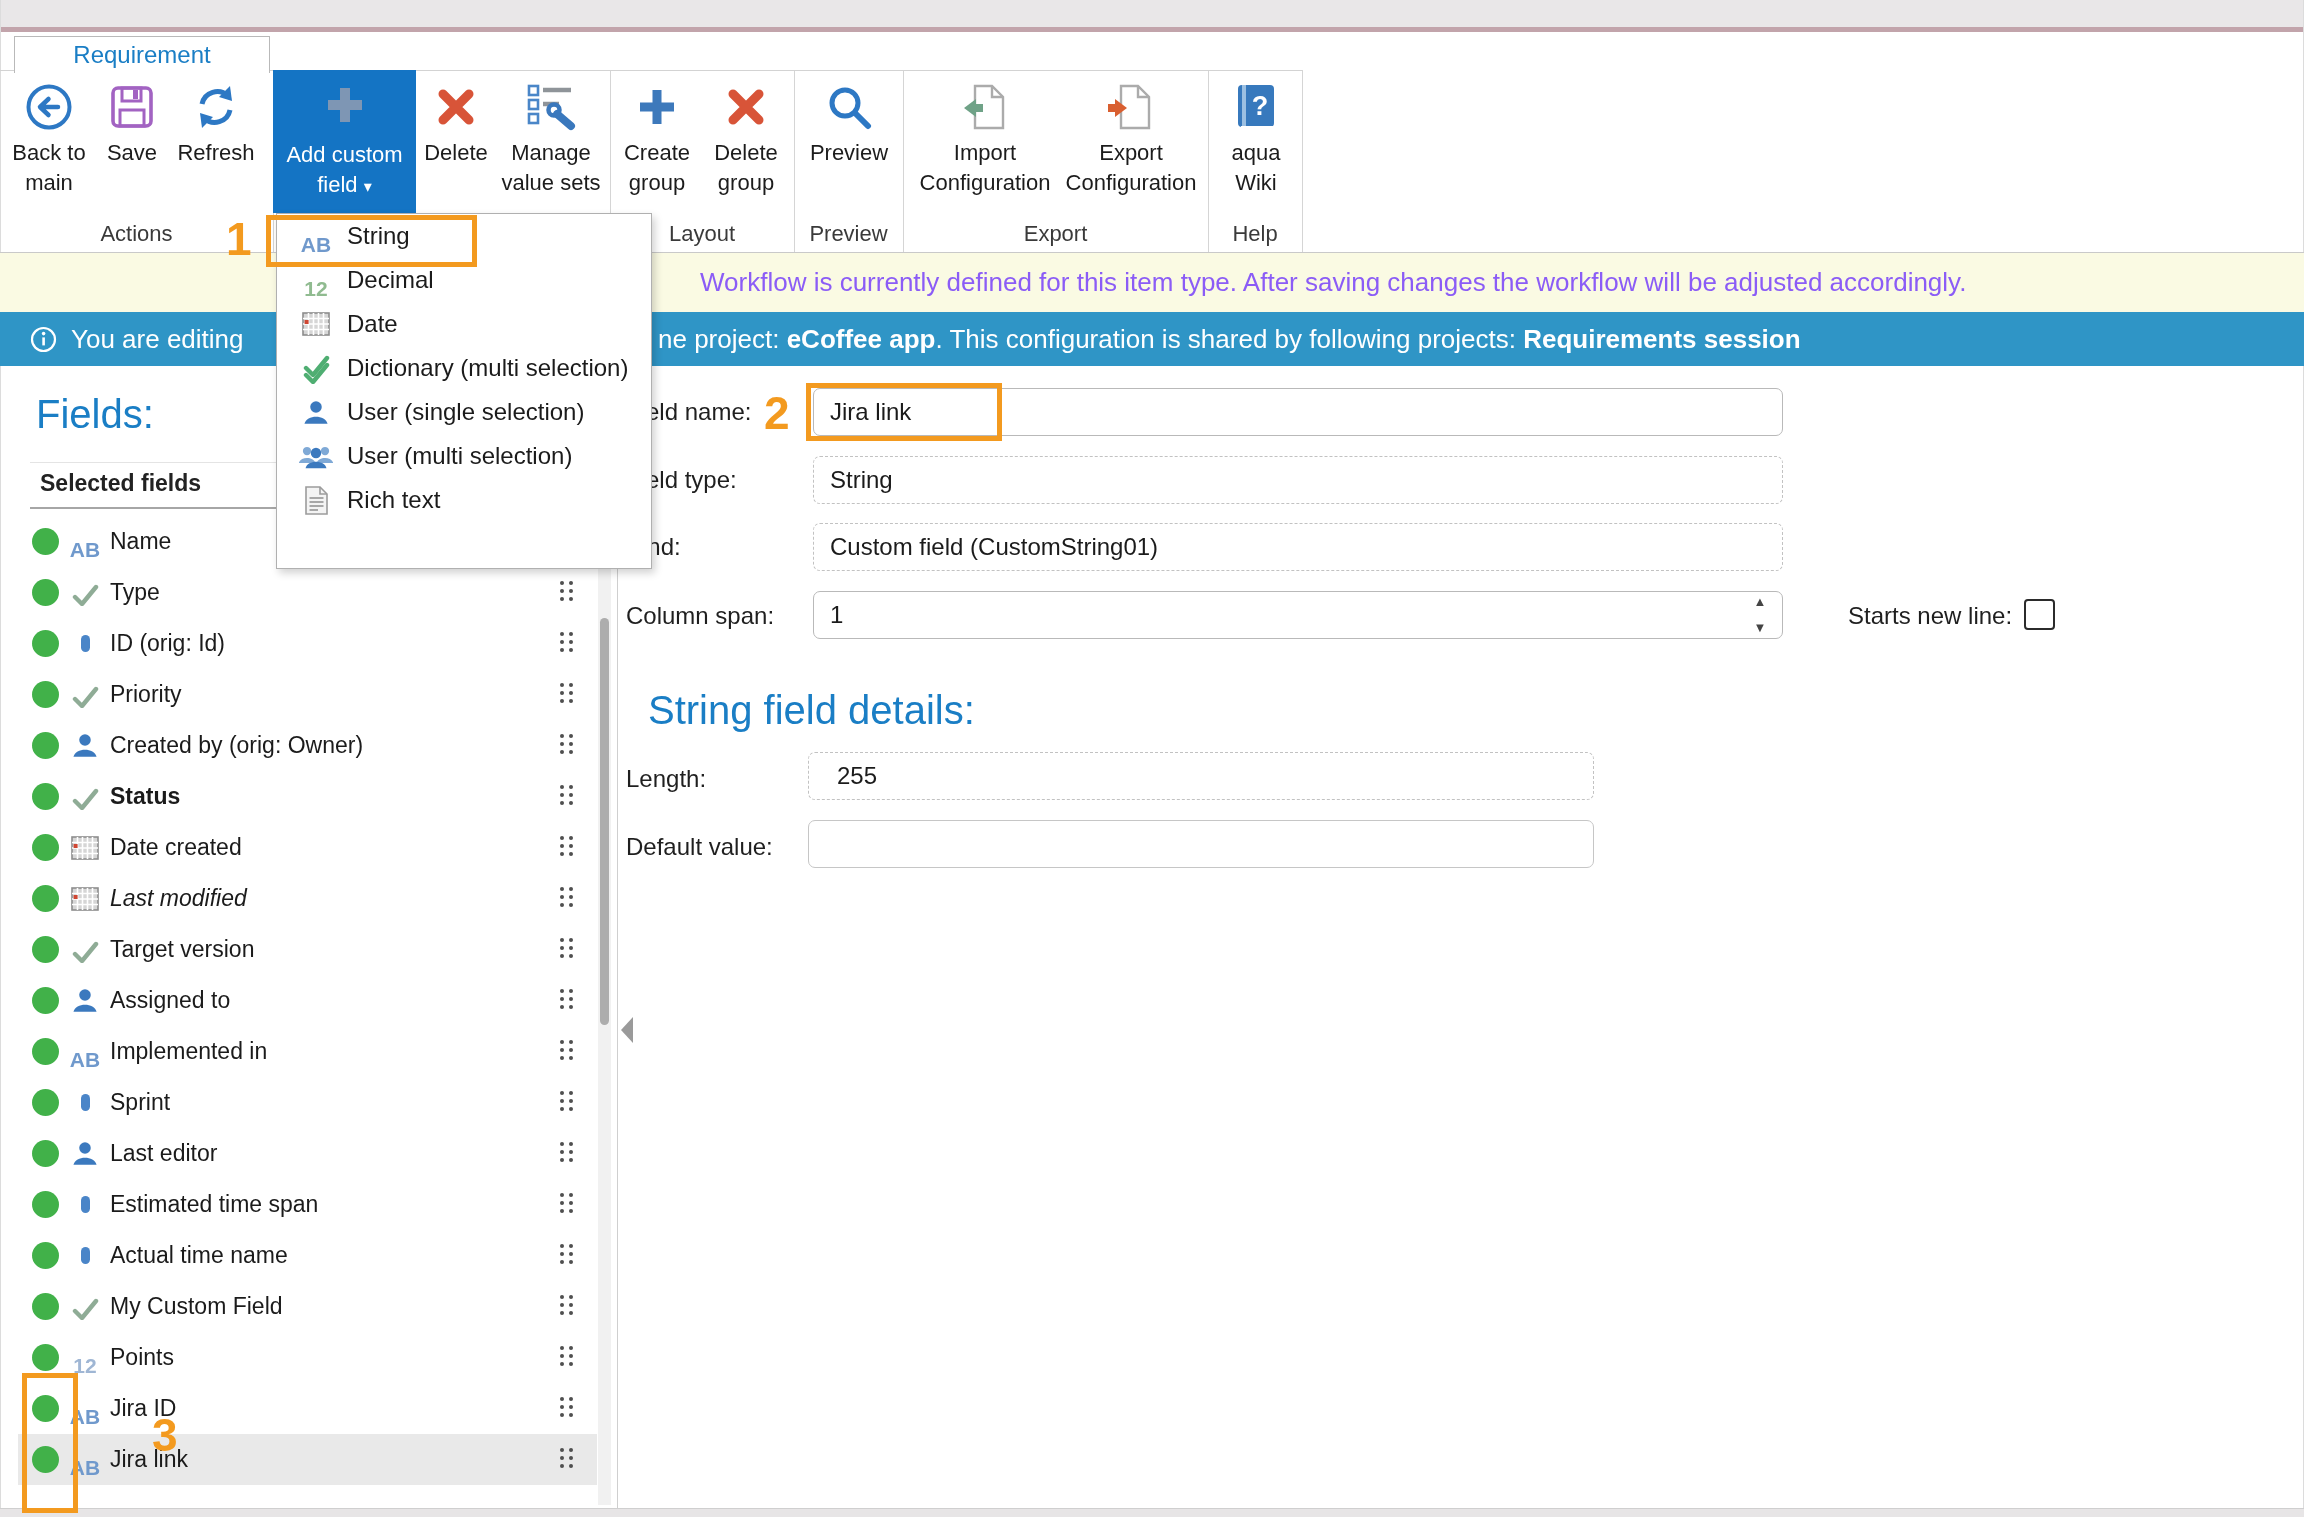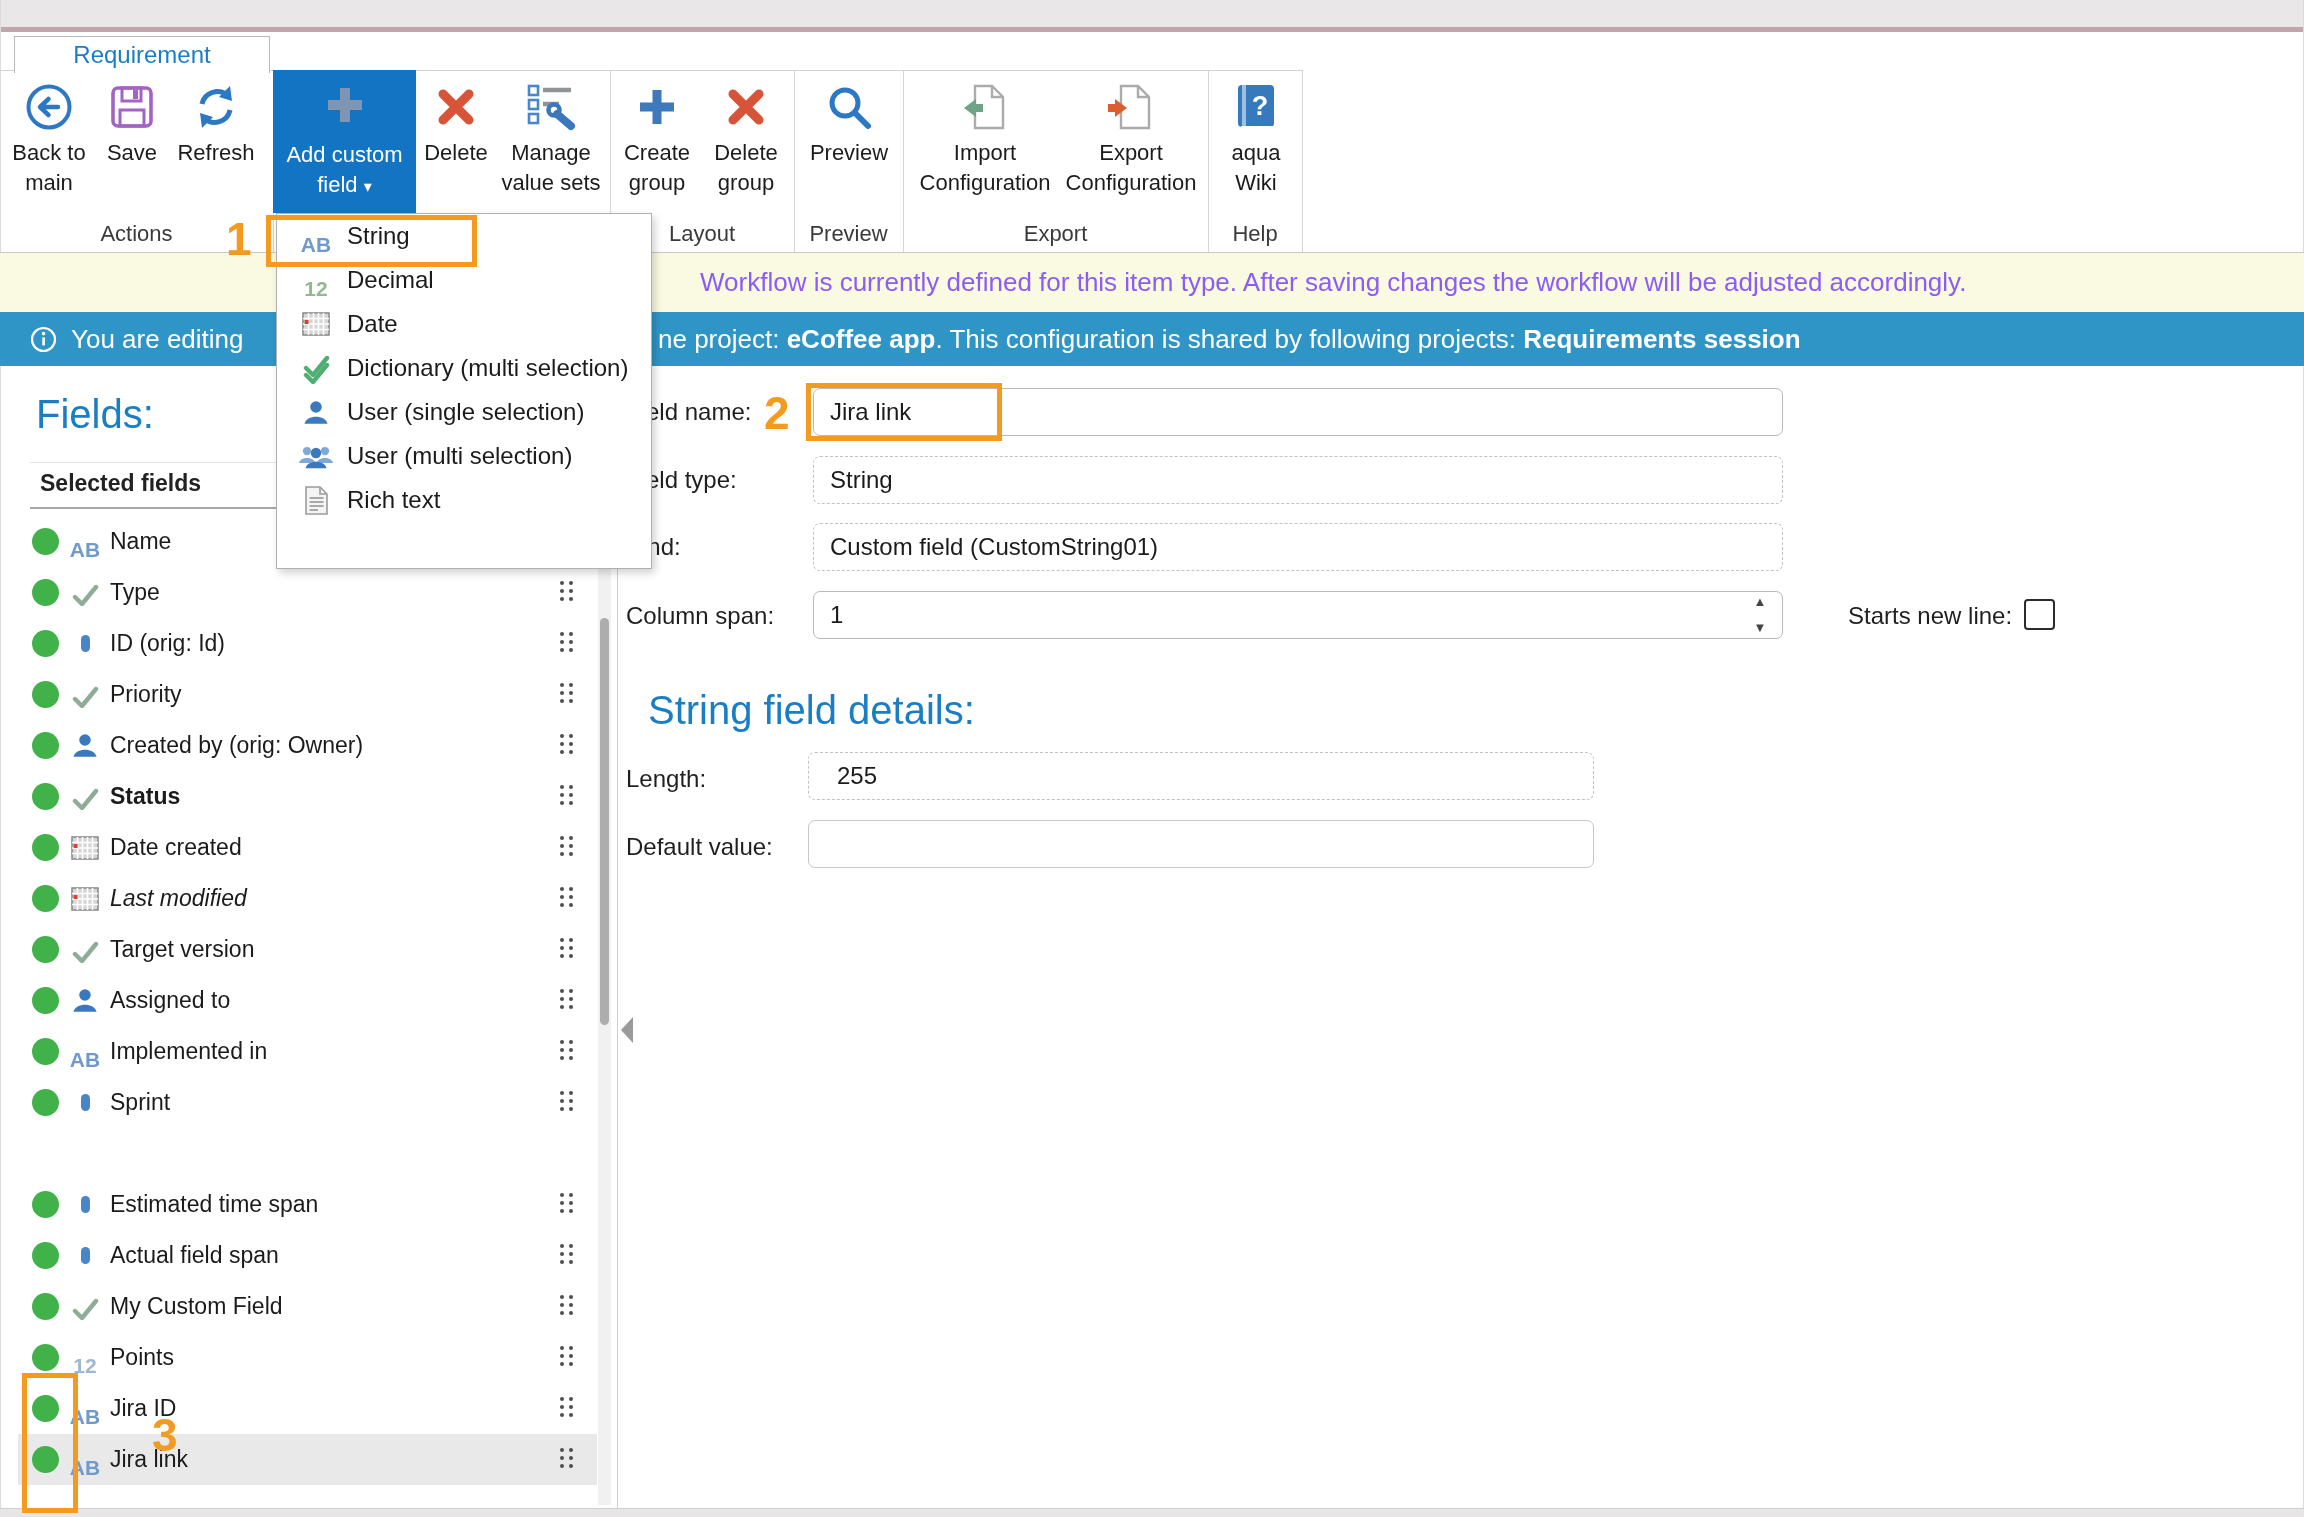--- a/index.html
+++ b/index.html
@@ -459,41 +459,59 @@
         <span class="flab">Sprint</span>
         <span class="handle">
           <i></i>
           <i></i>
           <i></i>
           <i></i>
           <i></i>
           <i></i>
         </span>
       </div>
+      <div class="frow" style="top: 612px;">
+        <span class="fdot"></span>
+        <span class="fico">
+          <svg width="30" height="27" viewBox="0 0 30 27">
+            <circle cx="15" cy="8" r="5.775" fill="#3b79be"></circle>
+            <path d="M3.4499999999999993 24.8 C5.549999999999999 15.350000000000001 24.450000000000003 15.350000000000001 26.55 24.8 Z" fill="#3b79be"></path>
+          </svg>
+        </span>
+        <span class="flab">Last editor</span>
+        <span class="handle">
+          <i></i>
+          <i></i>
+          <i></i>
+          <i></i>
+          <i></i>
+          <i></i>
+        </span>
+      </div>
       <div class="frow" style="top: 663px;">
         <span class="fdot"></span>
         <span class="fico">
           <span class="numpill"></span>
         </span>
         <span class="flab">Estimated time span</span>
         <span class="handle">
           <i></i>
           <i></i>
           <i></i>
           <i></i>
           <i></i>
           <i></i>
         </span>
       </div>
       <div class="frow" style="top: 714px;">
         <span class="fdot"></span>
         <span class="fico">
           <span class="numpill"></span>
         </span>
-        <span class="flab">Actual field span</span>
+        <span class="flab">Actual time name</span>
         <span class="handle">
           <i></i>
           <i></i>
           <i></i>
           <i></i>
           <i></i>
           <i></i>
         </span>
       </div>
       <div class="frow" style="top: 765px;">

